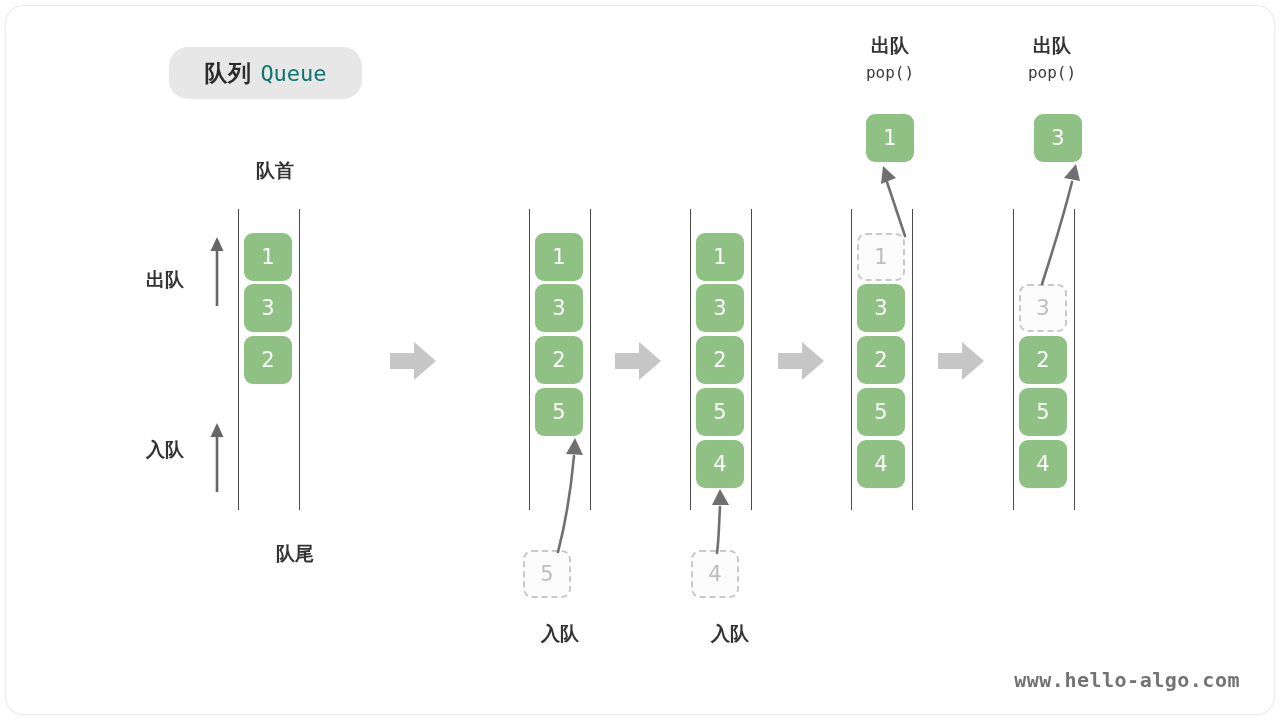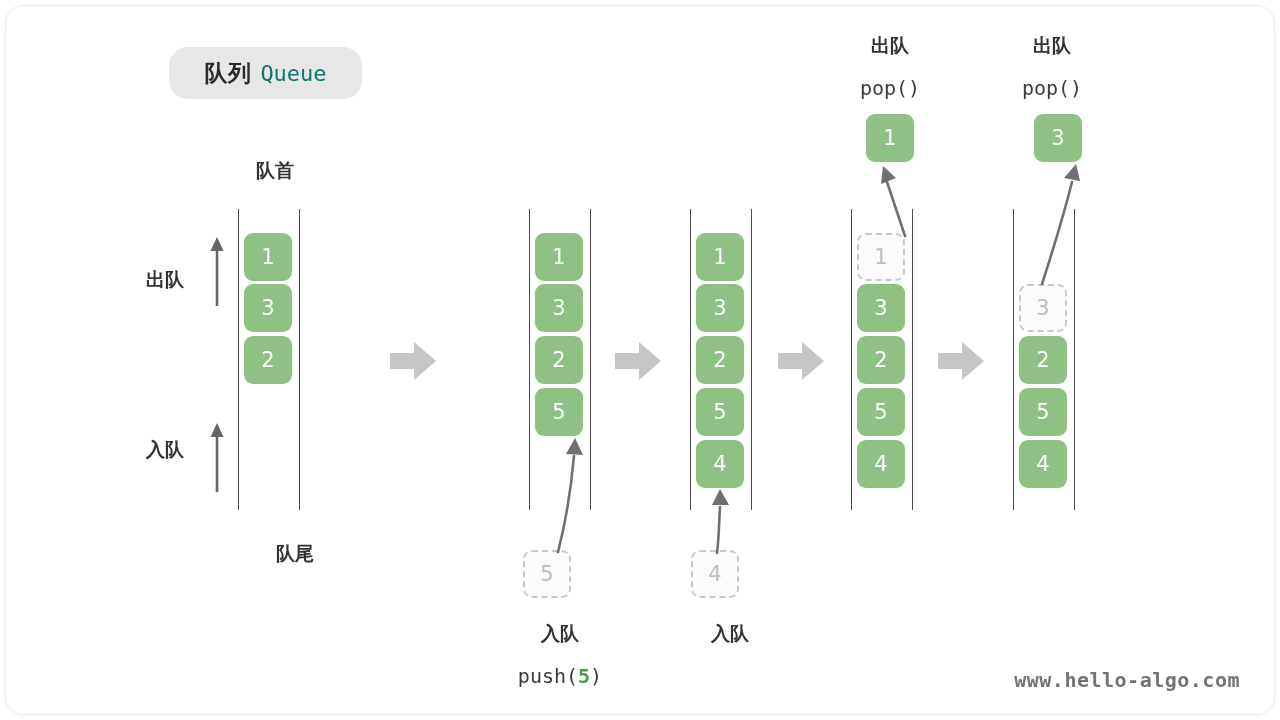--- a/index.html
+++ b/index.html
@@ -75,24 +75,23 @@
   .caption .c1 {
     display: block;
     font-size: 19px;
     font-weight: 700;
     color: #333333;
     line-height: 26px;
   }
   .caption .c2 {
     display: block;
     font-family: "DejaVu Sans Mono", "Liberation Mono", monospace;
-    font-size: 20px;
+    font-size: 16px;
     color: #3b3b3b;
     line-height: 30px;
-    margin-top: 15px;
   }
   .caption .c2 .num { color: #4a9a4a; font-weight: 700; }
 
   
   .rail {
     position: absolute;
     width: 1px;
     background: #4a4a4a;
   }
 
@@ -189,21 +188,20 @@
 
   <div class="box ghost" style="left:523px; top:550px;">5</div>
 
   <svg class="curve" style="left:520px; top:430px;" width="90" height="130" viewBox="0 0 90 130">
     <path d="M38,122 C45,95 50,70 54,26" stroke="#707070" stroke-width="2.6" fill="none" stroke-linecap="round"></path>
     <polygon points="55,8 46,24 63,25" fill="#707070"></polygon>
   </svg>
 
   <div class="caption" style="left:495px; top:620px; width:130px;">
     <span class="c1">入队</span>
-    <span class="c2"><span>push(</span><span class="num">5</span><span>)</span></span>
   </div>
 
   <svg class="step-arrow" style="left:615px; top:342px;" viewBox="0 0 46 38">
     <polygon points="0,11 24,11 24,0 46,19 24,38 24,27 0,27" fill="#c6c6c6"></polygon>
   </svg>
 
   <div class="rail" style="left:690px; top:209px; height:301px;"></div>
   <div class="rail" style="left:751px; top:209px; height:301px;"></div>
 
   <div class="box" style="left:696px; top:233px;">1</div>

